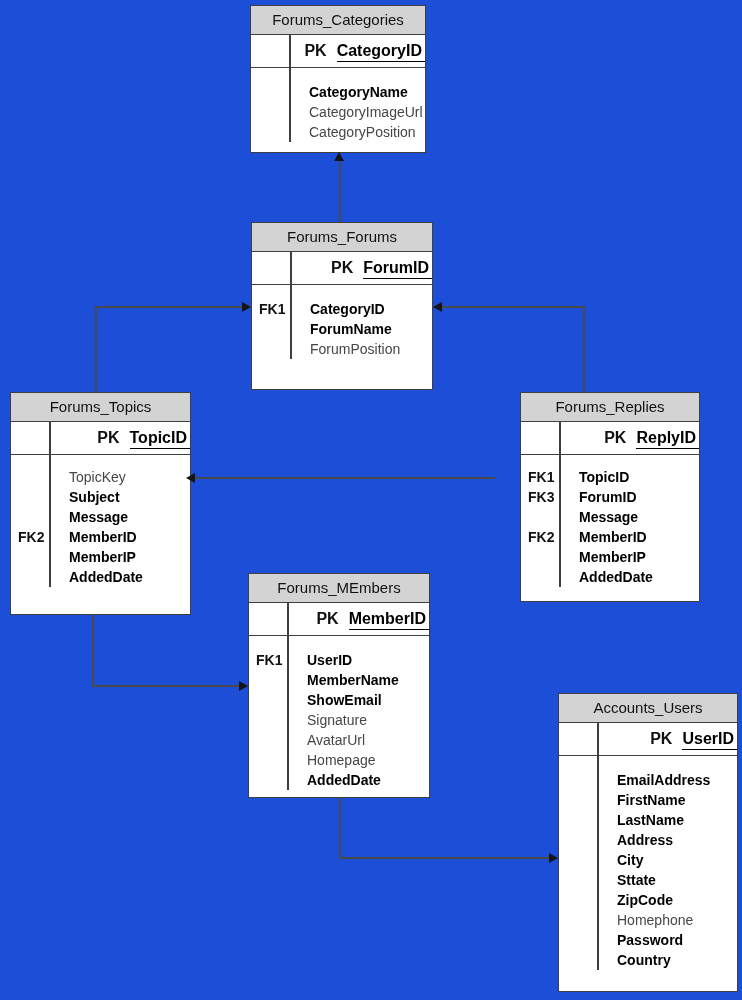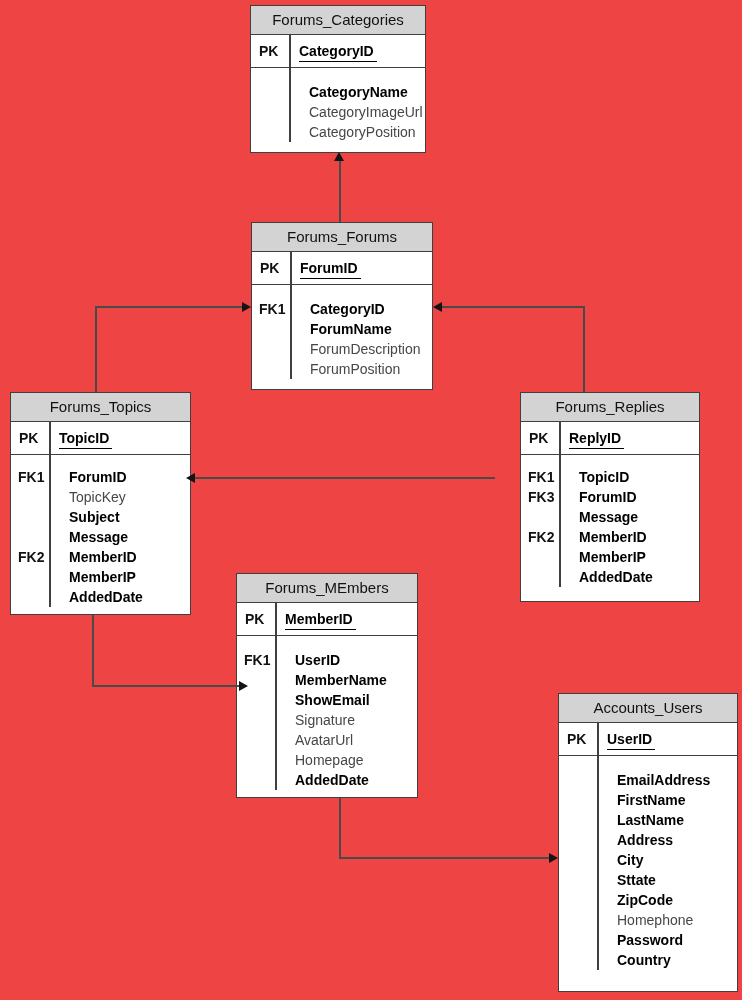--- a/index.html
+++ b/index.html
@@ -1,29 +1,29 @@
 <!DOCTYPE html>
 <html><head>
 <meta charset="utf-8">
 <style>
   html,body{margin:0;padding:0;background:#fff;}
   #canvas{
-    position:relative;width:742px;height:1000px;background:#ef4444;overflow:hidden;
+    position:relative;width:742px;height:1000px;background:#1d4ed8;overflow:hidden;
     font-family:"Liberation Sans", sans-serif;color:#000;
   }
   .table{
     position:absolute;border:1.5px solid #3f3f3f;background:#fff;box-sizing:border-box;
   }
   .t-head{
     height:28px;line-height:28px;text-align:center;background:#d3d3d3;
     border-bottom:1.5px solid #3f3f3f;font-size:15px;color:#111;
   }
   .t-pk{
     position:relative;height:32px;line-height:32px;border-bottom:1.5px solid #3f3f3f;
-    font-size:14px;font-weight:bold;
+    font-size:16px;font-weight:bold;text-align:right;
   }
   .t-pk::before{content:"";position:absolute;left:38px;top:0;bottom:0;width:1.5px;background:#3f3f3f;}
   .t-pk .kcell{display:inline-block;width:38px;padding-left:8px;box-sizing:border-box;}
   .pkfield{display:inline-block;margin-left:10px;border-bottom:1.5px solid #000;padding:0 3px 1px 0;line-height:18px;}
   .t-body{position:relative;font-size:14px;}
   .t-body::before{content:"";position:absolute;left:38px;top:0;bottom:0;width:1.5px;background:#3f3f3f;}
   .trow{height:20px;line-height:20px;white-space:nowrap;}
   .kcell{display:inline-block;width:38px;padding-left:7px;box-sizing:border-box;font-weight:bold;color:#111;vertical-align:top;}
   .fcell{display:inline-block;padding-left:20px;color:#464646;vertical-align:top;}
   .fcell.b{font-weight:bold;color:#000;}
@@ -49,30 +49,28 @@
         <div class="trow"><span class="kcell"></span><span class="fcell">CategoryPosition</span></div>
       </div>
   </div>
 
   <div class="table" style="left:251px;top:222px;width:182px;height:168px;">
     <div class="t-head">Forums_Forums</div>
     <div class="t-pk"><span class="kcell">PK</span><span class="pkfield">ForumID</span></div>
     <div class="t-body pad14">
         <div class="trow"><span class="kcell">FK1</span><span class="fcell b">CategoryID</span></div>
         <div class="trow"><span class="kcell"></span><span class="fcell b">ForumName</span></div>
-        <div class="trow"><span class="kcell"></span><span class="fcell">ForumDescription</span></div>
         <div class="trow"><span class="kcell"></span><span class="fcell">ForumPosition</span></div>
       </div>
   </div>
 
   <div class="table" style="left:10px;top:392px;width:181px;height:223px;">
     <div class="t-head">Forums_Topics</div>
     <div class="t-pk"><span class="kcell">PK</span><span class="pkfield">TopicID</span></div>
     <div class="t-body pad12">
-        <div class="trow"><span class="kcell">FK1</span><span class="fcell b">ForumID</span></div>
         <div class="trow"><span class="kcell"></span><span class="fcell">TopicKey</span></div>
         <div class="trow"><span class="kcell"></span><span class="fcell b">Subject</span></div>
         <div class="trow"><span class="kcell"></span><span class="fcell b">Message</span></div>
         <div class="trow"><span class="kcell">FK2</span><span class="fcell b">MemberID</span></div>
         <div class="trow"><span class="kcell"></span><span class="fcell b">MemberIP</span></div>
         <div class="trow"><span class="kcell"></span><span class="fcell b">AddedDate</span></div>
       </div>
   </div>
 
   <div class="table" style="left:520px;top:392px;width:180px;height:210px;">
@@ -81,21 +79,21 @@
     <div class="t-body pad12">
         <div class="trow"><span class="kcell">FK1</span><span class="fcell b">TopicID</span></div>
         <div class="trow"><span class="kcell">FK3</span><span class="fcell b">ForumID</span></div>
         <div class="trow"><span class="kcell"></span><span class="fcell b">Message</span></div>
         <div class="trow"><span class="kcell">FK2</span><span class="fcell b">MemberID</span></div>
         <div class="trow"><span class="kcell"></span><span class="fcell b">MemberIP</span></div>
         <div class="trow"><span class="kcell"></span><span class="fcell b">AddedDate</span></div>
       </div>
   </div>
 
-  <div class="table" style="left:236px;top:573px;width:182px;height:225px;">
+  <div class="table" style="left:248px;top:573px;width:182px;height:225px;">
     <div class="t-head">Forums_MEmbers</div>
     <div class="t-pk"><span class="kcell">PK</span><span class="pkfield">MemberID</span></div>
     <div class="t-body pad14">
         <div class="trow"><span class="kcell">FK1</span><span class="fcell b">UserID</span></div>
         <div class="trow"><span class="kcell"></span><span class="fcell b">MemberName</span></div>
         <div class="trow"><span class="kcell"></span><span class="fcell b">ShowEmail</span></div>
         <div class="trow"><span class="kcell"></span><span class="fcell">Signature</span></div>
         <div class="trow"><span class="kcell"></span><span class="fcell">AvatarUrl</span></div>
         <div class="trow"><span class="kcell"></span><span class="fcell">Homepage</span></div>
         <div class="trow"><span class="kcell"></span><span class="fcell b">AddedDate</span></div>

